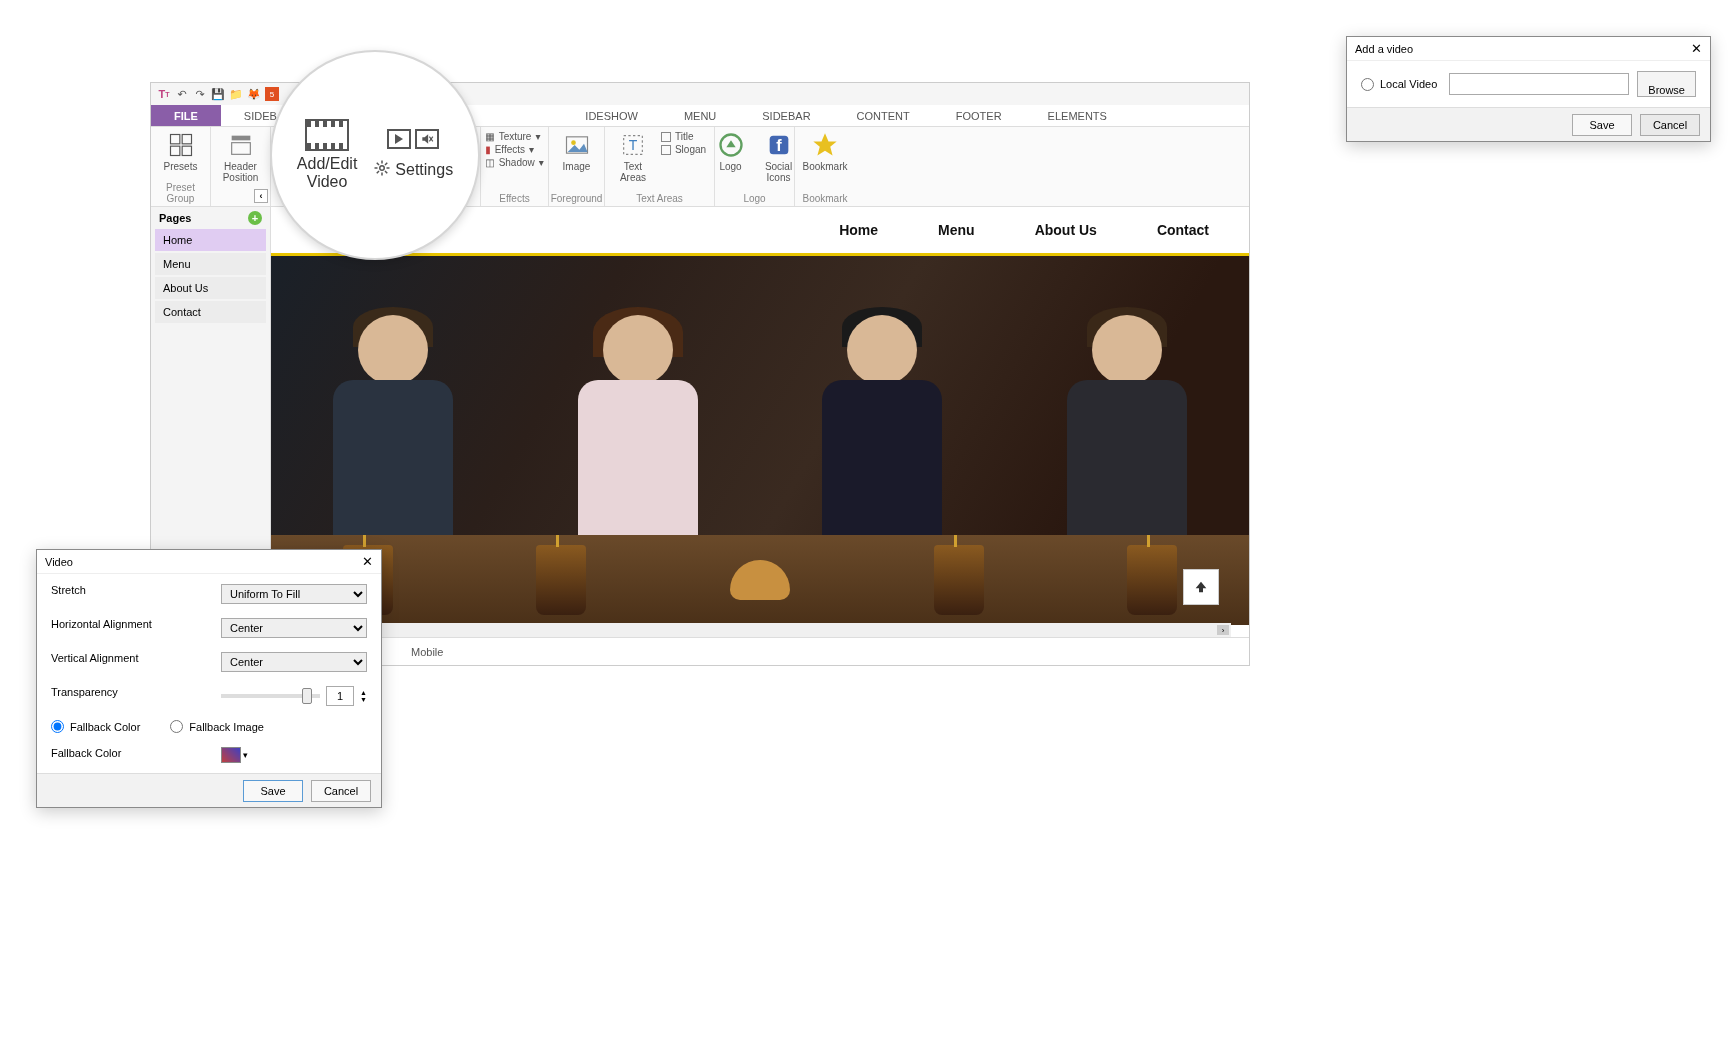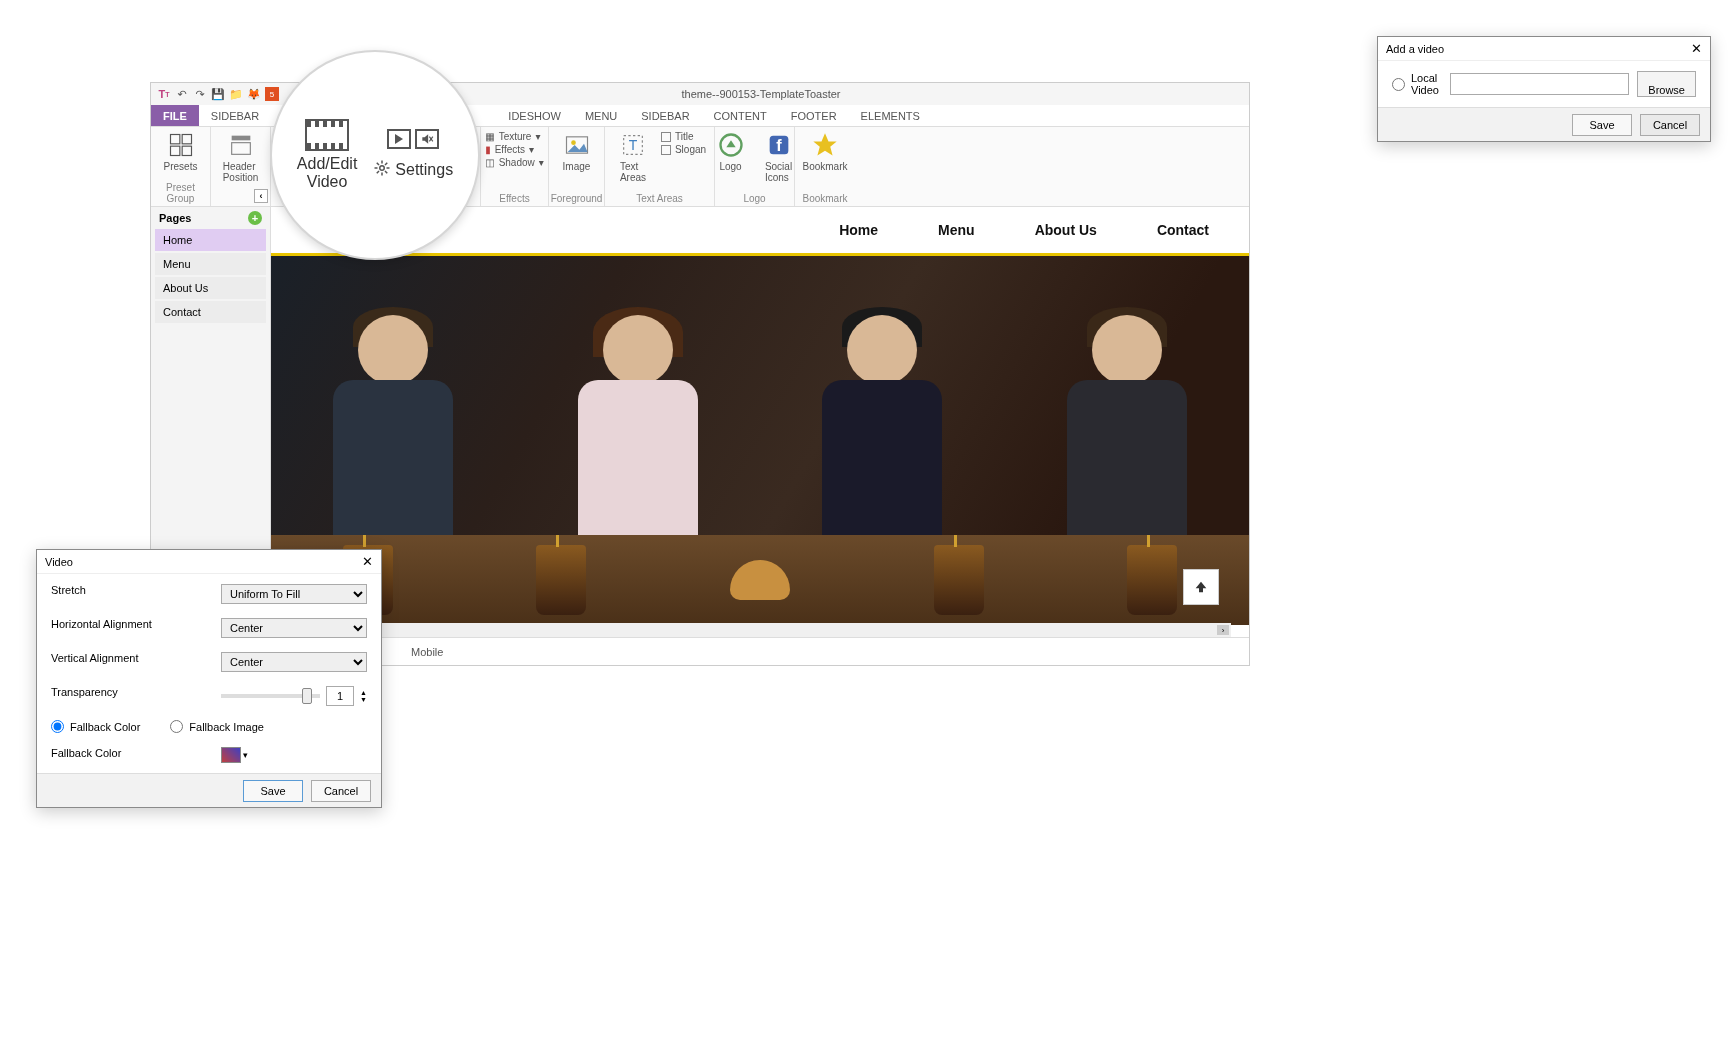--- a/index.html
+++ b/index.html
@@ -7,32 +7,32 @@
 
 
 .app-window{position:absolute;left:150px;top:82px;width:1100px;height:584px;background:#fff;border:1px solid #ccc;}
 .titlebar{height:22px;background:#f5f5f5;display:flex;align-items:center;padding:0 6px;font-size:11px;}
 .titlebar .icons-left{display:flex;gap:4px;align-items:center;}
 .titlebar .icons-left span{width:14px;height:14px;display:inline-flex;align-items:center;justify-content:center;font-size:11px;color:#555;}
 .titlebar .title-text{flex:1;text-align:center;color:#555;}
 
 
 .ribbon-tabs{height:22px;display:flex;align-items:center;font-size:11px;border-bottom:1px solid #ddd;}
-.ribbon-tab{padding:0 12px;height:100%;display:flex;align-items:center;color:#555;cursor:pointer;}
+.ribbon-tab{padding:0 23px;height:100%;display:flex;align-items:center;color:#555;cursor:pointer;}
 .ribbon-tab.file{background:#8a5ea8;color:#fff;font-weight:600;}
 .ribbon-tab.gap{width:170px;}
 
 
 .ribbon{height:80px;background:#fafafa;border-bottom:1px solid #ddd;display:flex;font-size:10px;color:#555;}
 .rgroup{border-right:1px solid #e0e0e0;padding:4px 8px 0;display:flex;flex-direction:column;align-items:center;position:relative;}
 .rgroup-label{position:absolute;bottom:2px;left:0;right:0;text-align:center;color:#888;font-size:10px;}
 .rgroup-body{flex:1;display:flex;align-items:flex-start;gap:8px;}
 .ritem{display:flex;flex-direction:column;align-items:center;gap:2px;cursor:pointer;min-width:40px;}
 .ritem .ricon{width:28px;height:28px;display:flex;align-items:center;justify-content:center;}
-.ritem .rlbl{font-size:10px;text-align:left;line-height:11px;}
+.ritem .rlbl{font-size:10px;text-align:center;line-height:11px;}
 .rcol{display:flex;flex-direction:column;gap:2px;font-size:10px;}
 .rcol .row{display:flex;align-items:center;gap:4px;white-space:nowrap;}
 .chk{width:10px;height:10px;border:1px solid #888;display:inline-block;}
 
 
 .zoom-circle{position:absolute;left:270px;top:50px;width:210px;height:210px;border-radius:50%;background:#fff;border:2px solid #d6d6d6;box-shadow:0 3px 10px rgba(0,0,0,0.15);display:flex;align-items:center;justify-content:center;z-index:30;}
 .zoom-inner{display:flex;gap:16px;align-items:center;}
 .zoom-item{display:flex;flex-direction:column;align-items:center;gap:4px;}
 .zoom-item .big-icon{width:44px;height:32px;border:2px solid #555;position:relative;}
 .zoom-item .big-icon.film::before,.zoom-item .big-icon.film::after{content:"";position:absolute;left:0;right:0;height:6px;background:repeating-linear-gradient(90deg,#555 0 4px,transparent 4px 8px);}
@@ -92,21 +92,21 @@
 .slider-thumb{position:absolute;right:8px;top:-6px;width:10px;height:16px;background:#eee;border:1px solid #888;border-radius:2px;}
 .spin{width:28px;height:20px;border:1px solid #aaa;display:flex;align-items:center;justify-content:center;}
 .radio-row{display:flex;gap:30px;align-items:center;}
 .radio-row label{display:flex;align-items:center;gap:6px;width:auto;}
 .color-pick{width:20px;height:16px;border:1px solid #888;background:linear-gradient(45deg,#c04040,#4040c0);}
 .dlg-footer{height:34px;background:#f2f2f2;border-top:1px solid #ddd;display:flex;justify-content:flex-end;align-items:center;gap:8px;padding:0 10px;}
 .btn{min-width:60px;height:22px;border:1px solid #aaa;background:#f8f8f8;font-size:11px;display:flex;align-items:center;justify-content:center;cursor:pointer;}
 .btn.primary{border-color:#5a9bd5;}
 
 
-.addvid-dialog{position:absolute;right:20px;top:36px;width:334px;background:#fff;border:1px solid #8a8a8a;box-shadow:0 4px 16px rgba(0,0,0,0.2);z-index:50;font-size:11px;}
+.addvid-dialog{position:absolute;right:20px;top:36px;width:365px;background:#fff;border:1px solid #8a8a8a;box-shadow:0 4px 16px rgba(0,0,0,0.2);z-index:50;font-size:11px;}
 .addvid-body{padding:10px 14px;display:flex;flex-direction:column;gap:14px;}
 .addvid-row{display:flex;align-items:center;gap:8px;}
 .addvid-row .rlabel{width:80px;display:flex;align-items:center;gap:6px;}
 .url-prefix{font-size:11px;color:#333;}
 .url-input{width:86px;height:20px;border:2px solid #c04040;}
 .local-input{flex:1;height:22px;border:1px solid #aaa;}
 .browse-btn{height:22px;padding:12px 10px;border:1px solid #aaa;background:#f4f4f4;font-size:11px;}
 .addvid-footer{height:34px;background:#f2f2f2;border-top:1px solid #ddd;display:flex;justify-content:flex-end;align-items:center;gap:8px;padding:0 10px;}
 
 svg.ic{width:100%;height:100%;}
@@ -119,21 +119,20 @@
   <div class="titlebar">
     <div class="icons-left">
       <span style="color:#c04080;font-weight:bold;">T<sub style="font-size:7px;">T</sub></span>
       <span>↶</span>
       <span>↷</span>
       <span style="color:#4060c0;">💾</span>
       <span style="color:#c08020;">📁</span>
       <span style="color:#e07020;">🦊</span>
       <span style="color:#e05020;background:#e05020;color:#fff;font-size:8px;padding:1px;">5</span>
     </div>
-    <div class="title-text">theme--900153-TemplateToaster</div>
   </div>
 
   <div class="ribbon-tabs">
     <div class="ribbon-tab file">FILE</div>
     <div class="ribbon-tab">SIDEBAR</div>
     <div class="ribbon-tab">BODY</div>
     <div class="ribbon-tab gap"></div>
     <div class="ribbon-tab">IDESHOW</div>
     <div class="ribbon-tab">MENU</div>
     <div class="ribbon-tab">SIDEBAR</div>

